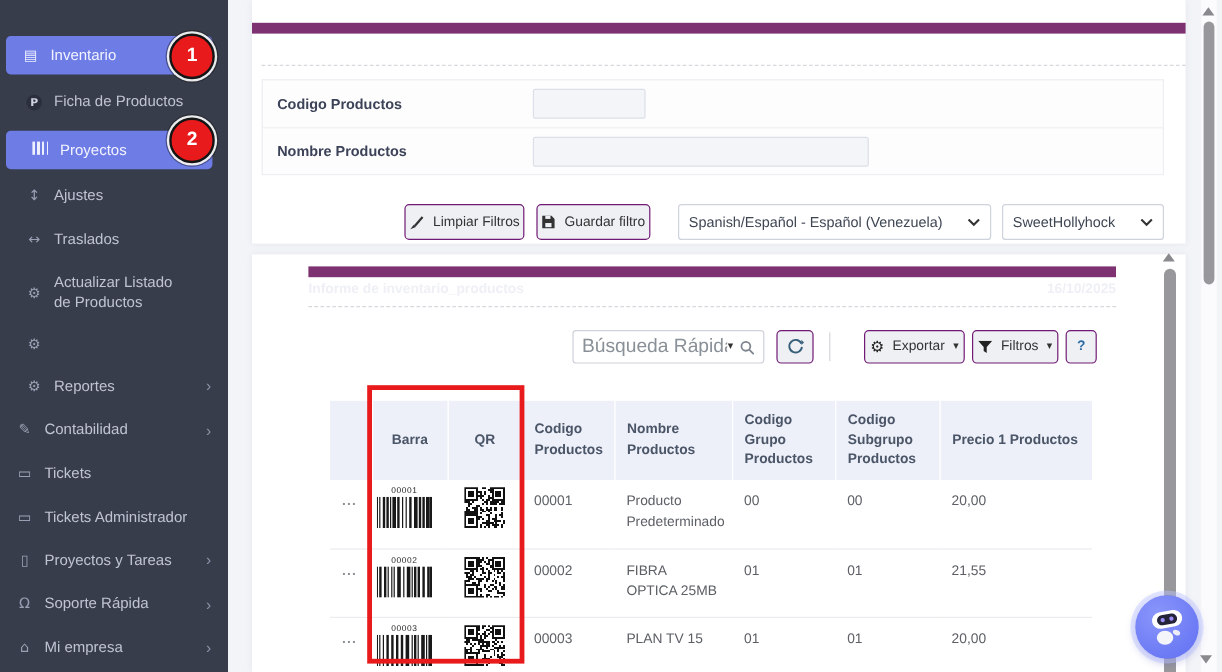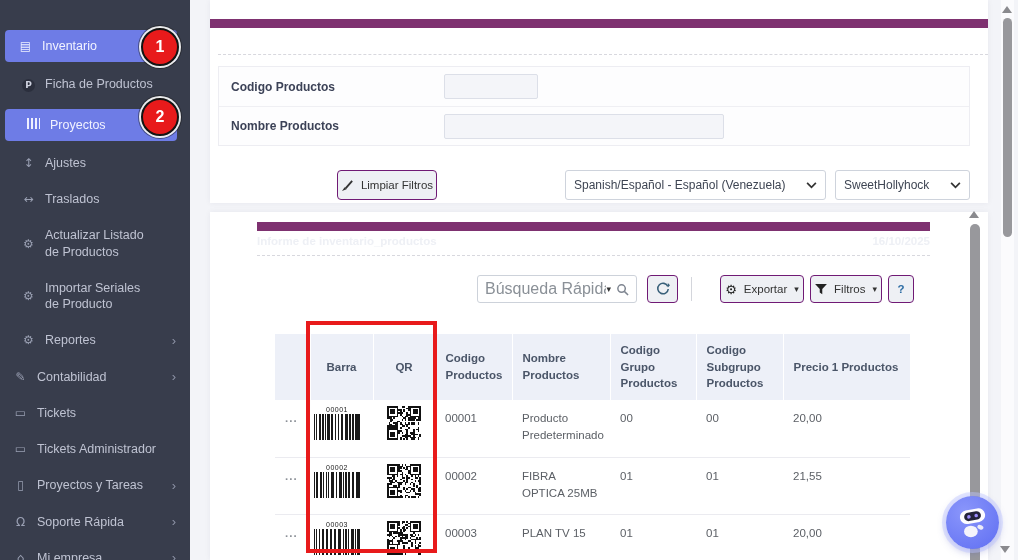--- a/index.html
+++ b/index.html
@@ -142,21 +142,20 @@
     <div class="side-item sub">
       <span class="ic">↔</span>
       <span class="lbl">Traslados</span>
     </div>
     <div class="side-item sub" style="width:165px">
       <span class="ic">⚙</span>
       <span class="lbl">Actualizar Listado de Productos</span>
     </div>
     <div class="side-item sub" style="width:165px">
       <span class="ic">⚙</span>
-      <span class="lbl">Importar Seriales de Producto</span>
     </div>
     <div class="side-item sub">
       <span class="ic">⚙</span>
       <span class="lbl">Reportes</span>
       <span class="chev">›</span>
     </div>
     <div class="side-item">
       <span class="ic">✎</span>
       <span class="lbl">Contabilidad</span>
       <span class="chev">›</span>
@@ -203,20 +202,28 @@
 
 
     <button class="btn btn-gray btn-limpiar">
       <svg width="13" height="13" viewBox="0 0 14 14">
         <path d="M1 13 L4 9 L6 11 Z" fill="#333"></path>
         <line x1="5" y1="10" x2="12" y2="2" stroke="#333" stroke-width="2"></line>
       </svg>
       <span>Limpiar Filtros</span>
     </button>
 
+    <button class="btn btn-gray btn-guardar">
+      <svg width="12" height="12" viewBox="0 0 14 14">
+        <path d="M1 1 H10 L13 4 V13 H1 Z" fill="#333"></path>
+        <rect x="4" y="8" width="6" height="4" fill="#eef0f4"></rect>
+        <rect x="4" y="1" width="5" height="3" fill="#eef0f4"></rect>
+      </svg>
+      <span>Guardar filtro</span>
+    </button>
 
     <div class="select-box sel-lang">
       <span class="stext">Spanish/Español - Español (Venezuela)</span>
       <svg width="11" height="7" viewBox="0 0 12 8">
         <polyline points="1,1 6,6 11,1" fill="none" stroke="#333" stroke-width="2"></polyline>
       </svg>
     </div>
     <div class="select-box sel-theme">
       <span class="stext">SweetHollyhock</span>
       <svg width="11" height="7" viewBox="0 0 12 8">

